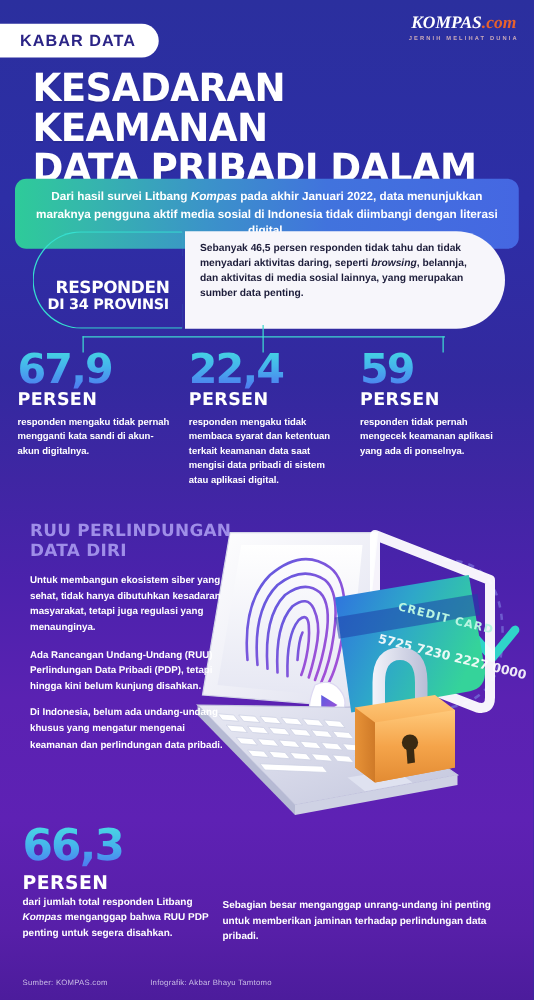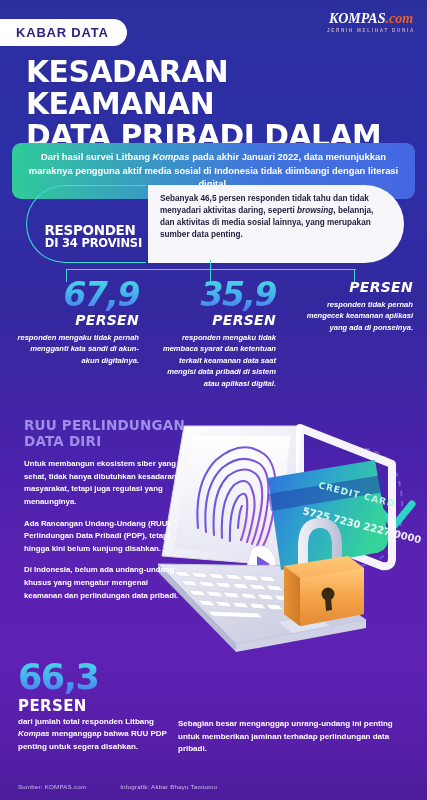--- a/index.html
+++ b/index.html
@@ -101,21 +101,21 @@
     letter-spacing:-1px;
   }
   .stat-label1 {
     position:absolute; left:12px; top:38px; width:104px;
     text-align:center; color:#fff; font-weight:bold;
     font-family:"DejaVu Sans", sans-serif;
     font-size:13.5px; line-height:1.05; letter-spacing:-0.3px;
   }
   .stat-label2 {
     position:absolute; left:12px; top:52px; width:104px;
-    text-align:right; color:#fff; font-weight:bold;
+    text-align:left; color:#fff; font-weight:bold;
     font-family:"DejaVu Sans", sans-serif;
     font-size:11.5px; line-height:1.05; letter-spacing:-0.2px;
   }
   .stat-card {
     position:absolute; left:122px; top:0; width:256px; height:78px;
     background:#f7f6fb;
     border-radius:0 39px 39px 0;
     padding:8px 14px 8px 12px;
     color:#1d1d3a;
     font-size:8.2px;
@@ -129,21 +129,21 @@
   .bracket { position:absolute; left:66px; top:260px; width:290px; height:22px; }
   .bracket .hbar { position:absolute; left:0; top:9px; width:290px; height:1.4px; background:#3fd8d0; }
   .bracket .stem { position:absolute; left:144px; top:0; width:1.4px; height:10px; background:#3fd8d0; }
   .bracket .drop { position:absolute; top:9px; width:1.4px; height:13px; background:#3fd8d0; }
   .bracket .d1 { left:0; }
   .bracket .d2 { left:144px; }
   .bracket .d3 { left:288px; }
 
   
   .pcts { position:absolute; left:8px; top:278px; width:411px; display:flex; }
-  .pct-col { flex:1; text-align:right; padding:0 6px;font-style:italic; }
+  .pct-col { flex:1; text-align:left; padding:0 6px; }
   .pct-num {
     font-family:"DejaVu Sans", sans-serif;
     font-weight:bold; font-size:33px; line-height:1;
     letter-spacing:-1.5px;
     background:linear-gradient(180deg,#44dbe0 0%,#45b6ec 45%,#4e79f0 100%);
     -webkit-background-clip:text; background-clip:text;
     color:transparent; -webkit-text-fill-color:transparent;
   }
   .pct-word {
     color:#ffffff; font-weight:bold;
@@ -239,25 +239,26 @@
     <div class="drop d3"></div>
   </div>
 
   <div class="pcts">
     <div class="pct-col">
       <div class="pct-num">67,9</div>
       <div class="pct-word">PERSEN</div>
       <div class="pct-desc">responden mengaku tidak pernah mengganti kata sandi di akun-akun digitalnya.</div>
     </div>
     <div class="pct-col">
-      <div class="pct-num">35,9</div>
+      <div class="pct-num">22,4</div>
       <div class="pct-word">PERSEN</div>
       <div class="pct-desc">responden mengaku tidak membaca syarat dan ketentuan terkait keamanan data saat mengisi data pribadi di sistem atau aplikasi digital.</div>
     </div>
     <div class="pct-col">
+      <div class="pct-num">59</div>
       <div class="pct-word">PERSEN</div>
       <div class="pct-desc">responden tidak pernah mengecek keamanan aplikasi yang ada di ponselnya.</div>
     </div>
   </div>
 
   <div class="illo">
     <svg width="290" height="290" viewBox="0 0 290 290" xmlns="http://www.w3.org/2000/svg">
       <defs>
         <linearGradient id="gScreen" x1="0" y1="0" x2="1" y2="1">
           <stop offset="0" stop-color="#ffffff"></stop>

